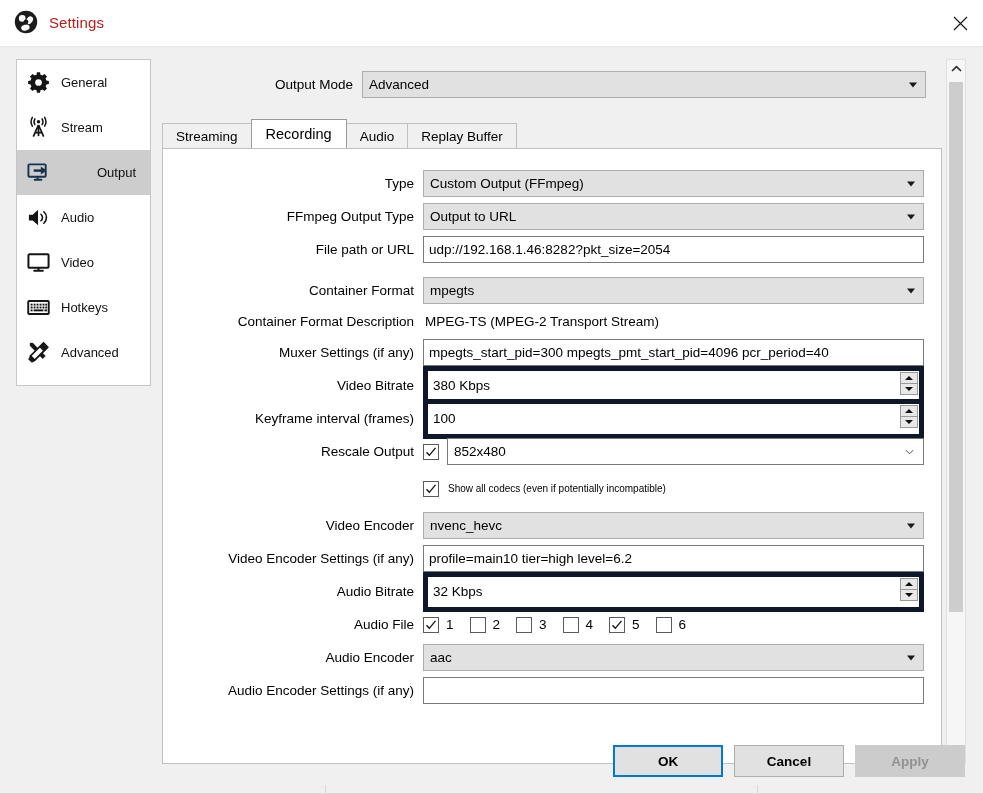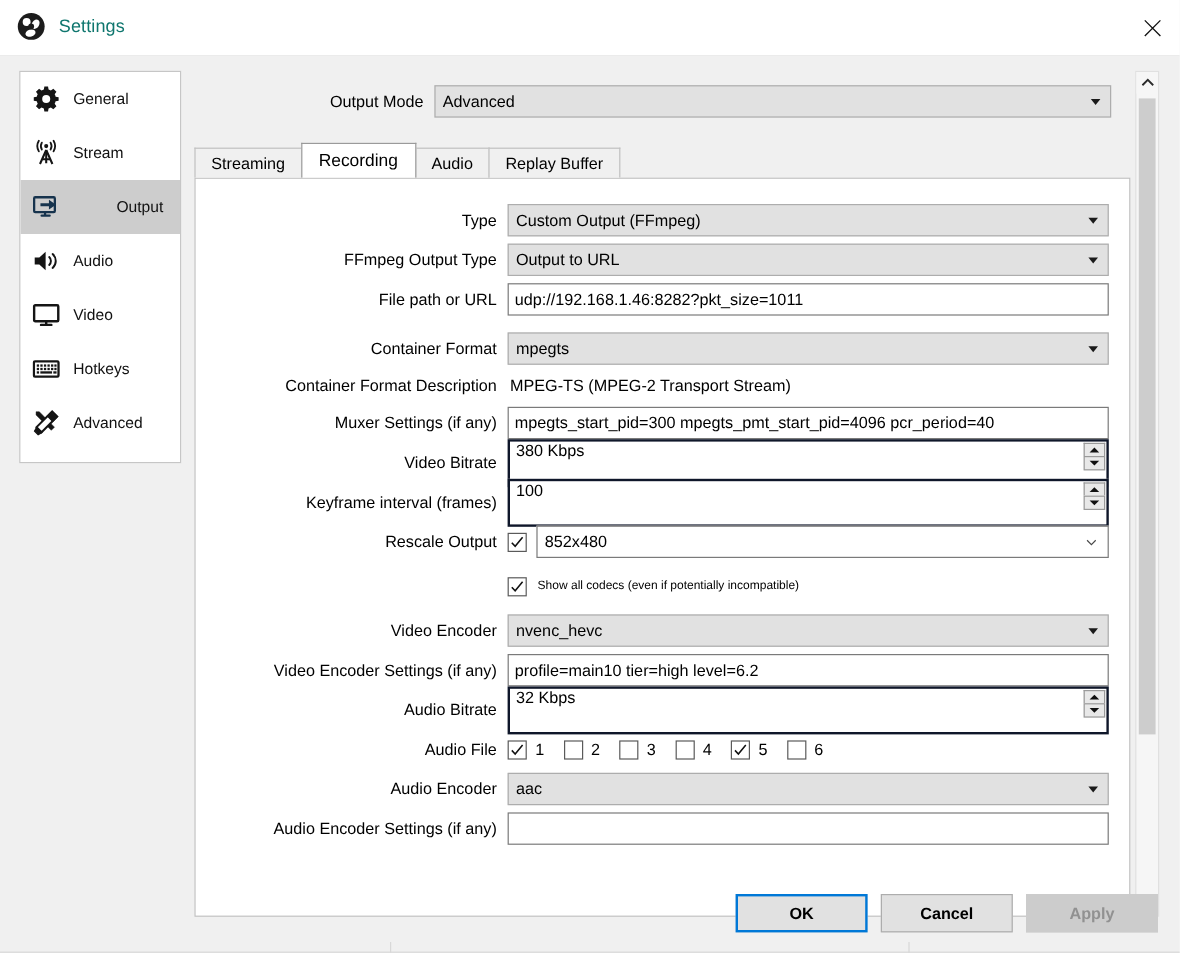--- a/index.html
+++ b/index.html
@@ -20,21 +20,21 @@
     position: absolute; left: 0; top: 0; width: 983px; height: 47px;
     background: #ffffff;
     border-bottom: 1px solid #e6e6e6;
     box-sizing: border-box;
   }
   #title-left {
     position: absolute; left: 14px; top: 10px;
     display: flex; align-items: center; gap: 11px;
   }
   #obs-logo { width: 24px; height: 24px; display: block; }
-  #title-text { font-size: 15px; color: #0f766e; letter-spacing: .1px; }
+  #title-text { font-size: 15px; color: #b91c1c; letter-spacing: .1px; }
   #close-btn {
     position: absolute; right: 0; top: 0; width: 46px; height: 46px;
     display: flex; align-items: center; justify-content: center;
     cursor: default; background: transparent;
   }
   #close-btn svg { display: block; }
 
   
   #dialog-body {
     position: absolute; left: 0; top: 47px; width: 983px; height: 747px;
@@ -127,23 +127,23 @@
     font-size: 13.5px;
     overflow: hidden; white-space: nowrap;
     cursor: text;
   }
 
   
   .spin {
     flex: 1 1 auto;
     height: 40px;
     background: #ffffff;
-    border: 2px solid #0f172a;
-    box-sizing: border-box;
-    display: flex; align-items: flex-start;
+    border: 5px solid #0f172a;
+    box-sizing: border-box;
+    display: flex; align-items: center;
     padding-left: 5px;
     font-size: 13.5px;
     position: relative;
     cursor: text;
   }
   .spin-btns {
     position: absolute; right: 1px; top: 1px;
     width: 18px; height: 23px;
     display: flex; flex-direction: column;
   }
@@ -505,21 +505,21 @@
           <span>Output to URL</span>
           <span class="arrow"></span>
         </div>
       </div>
 
       <div class="gap6"></div>
 
       <div class="row">
         <span class="lab">File path or URL</span>
         <div class="textinput">
-          <span>udp://192.168.1.46:8282?pkt_size=1011</span>
+          <span>udp://192.168.1.46:8282?pkt_size=2054</span>
         </div>
       </div>
 
       <div class="gap14"></div>
 
       <div class="row">
         <span class="lab">Container Format</span>
         <div class="combo">
           <span>mpegts</span>
           <span class="arrow"></span>

